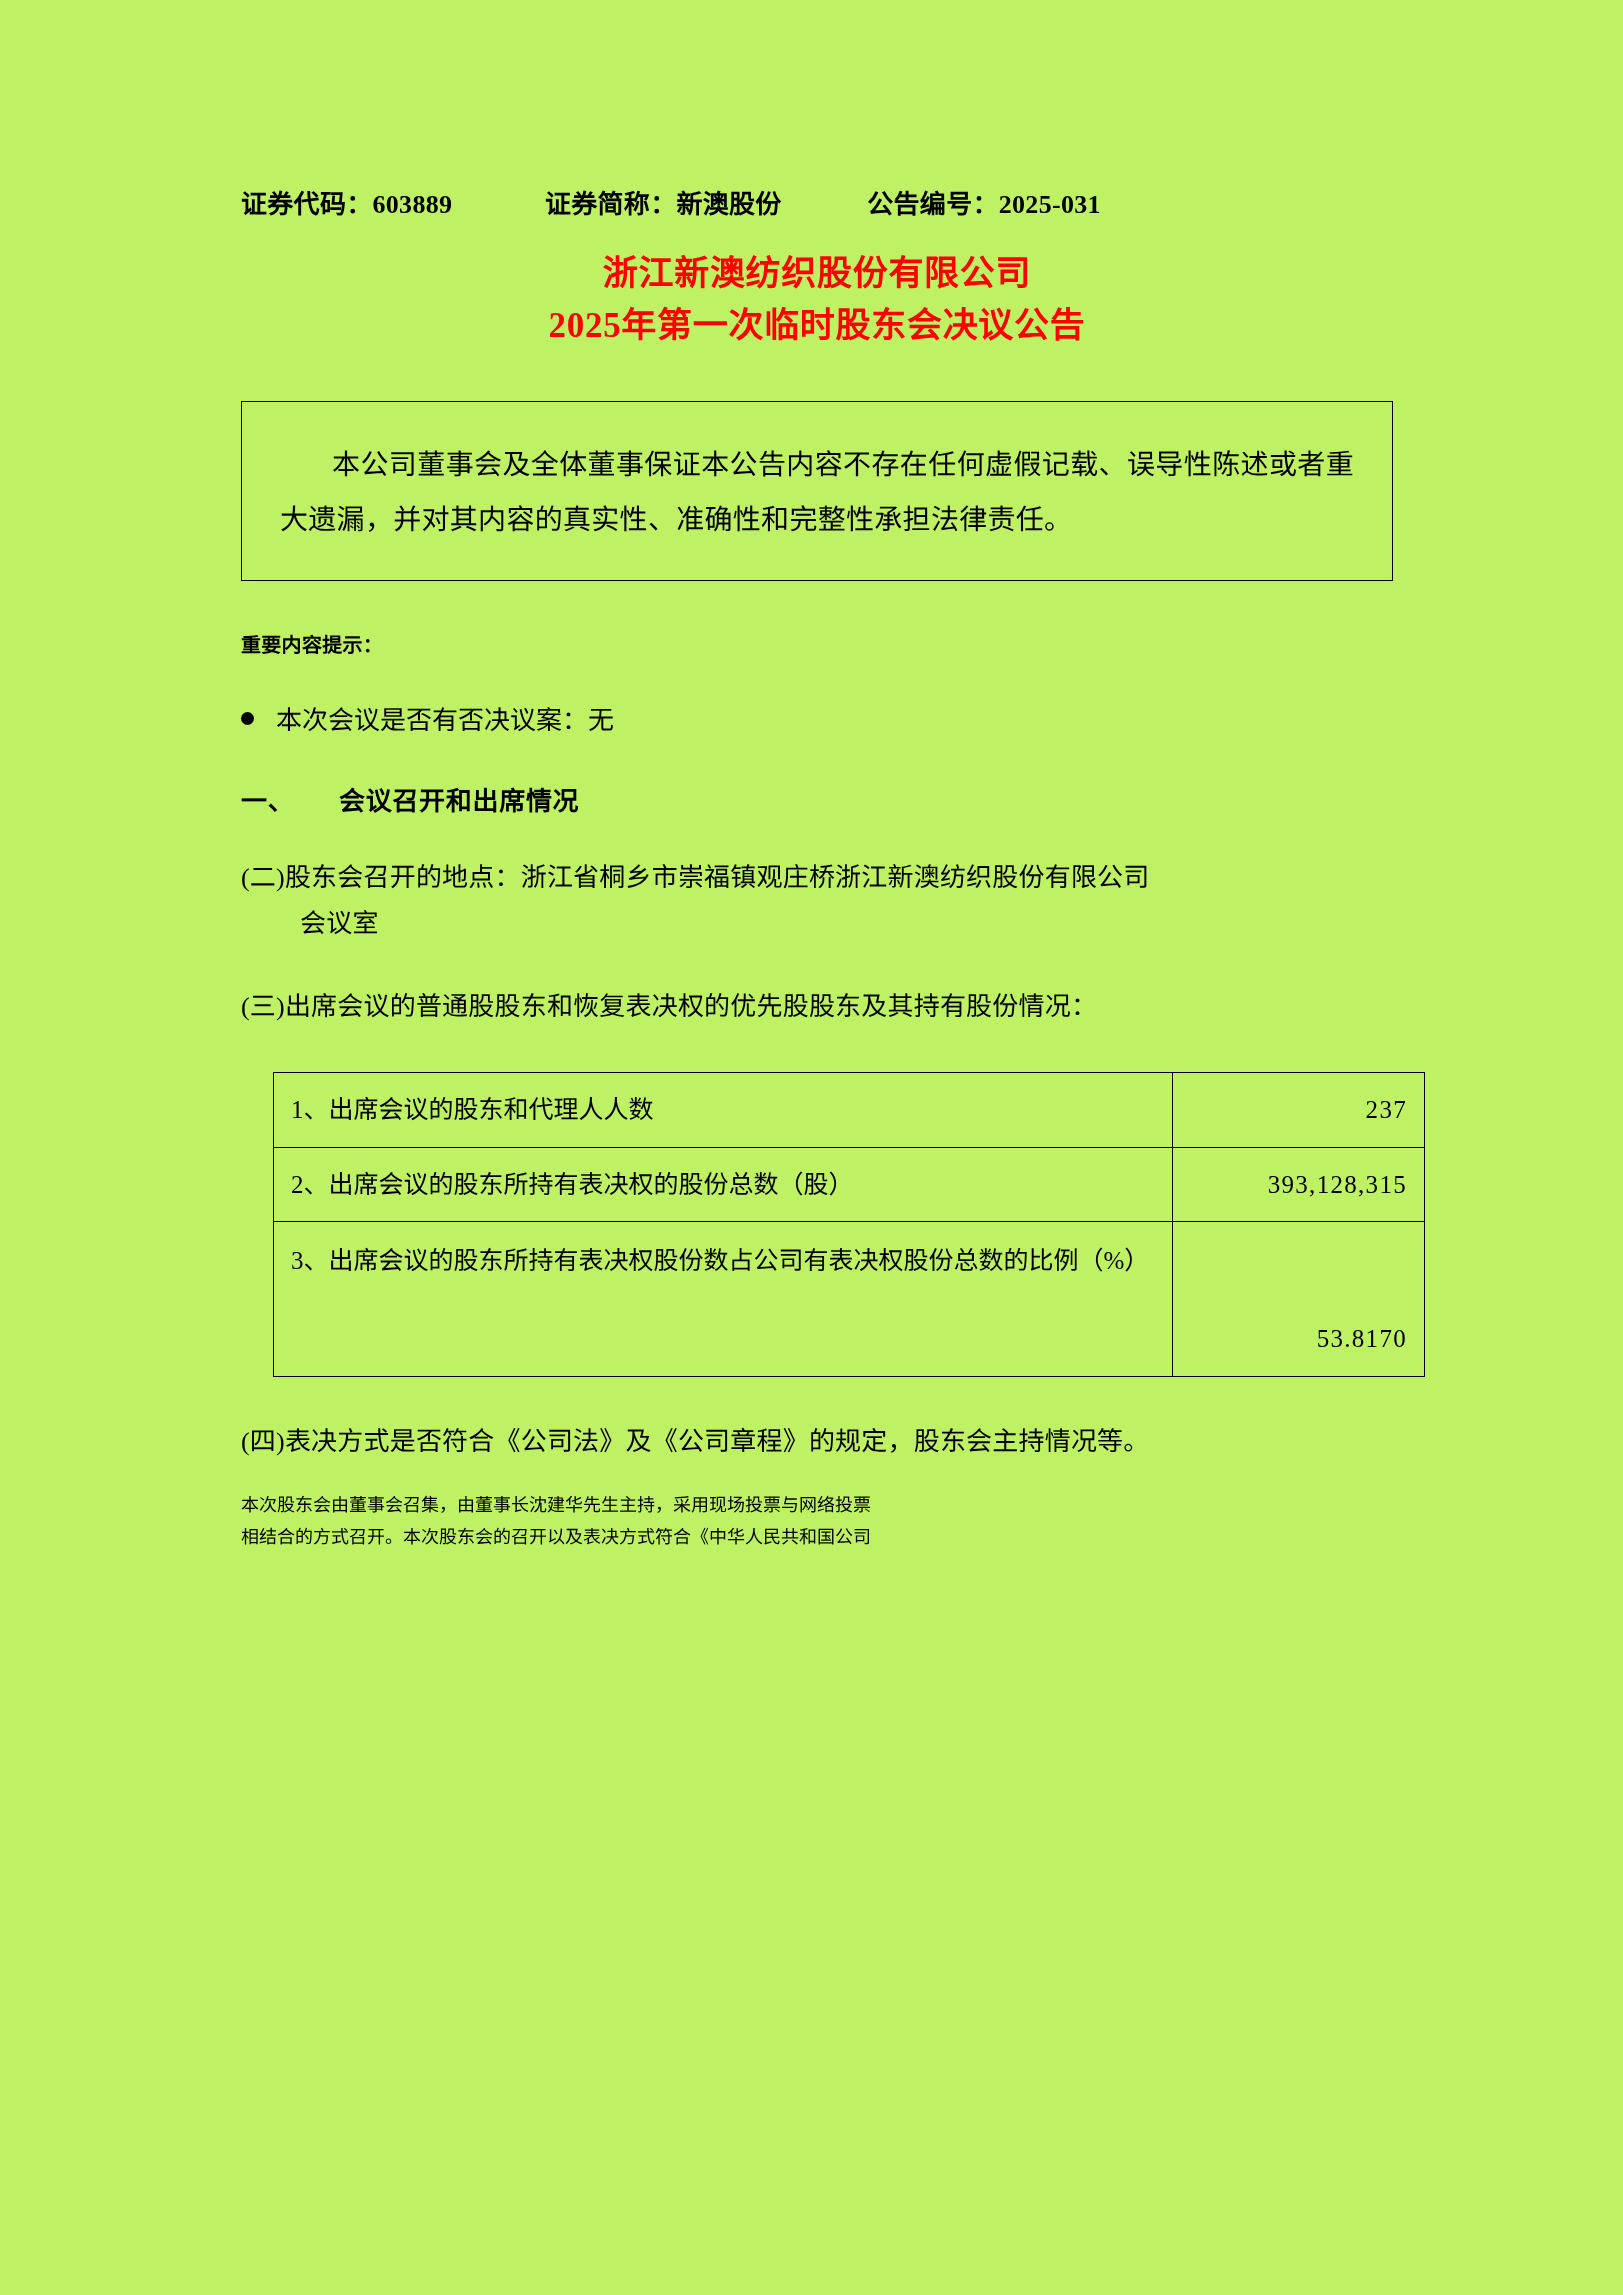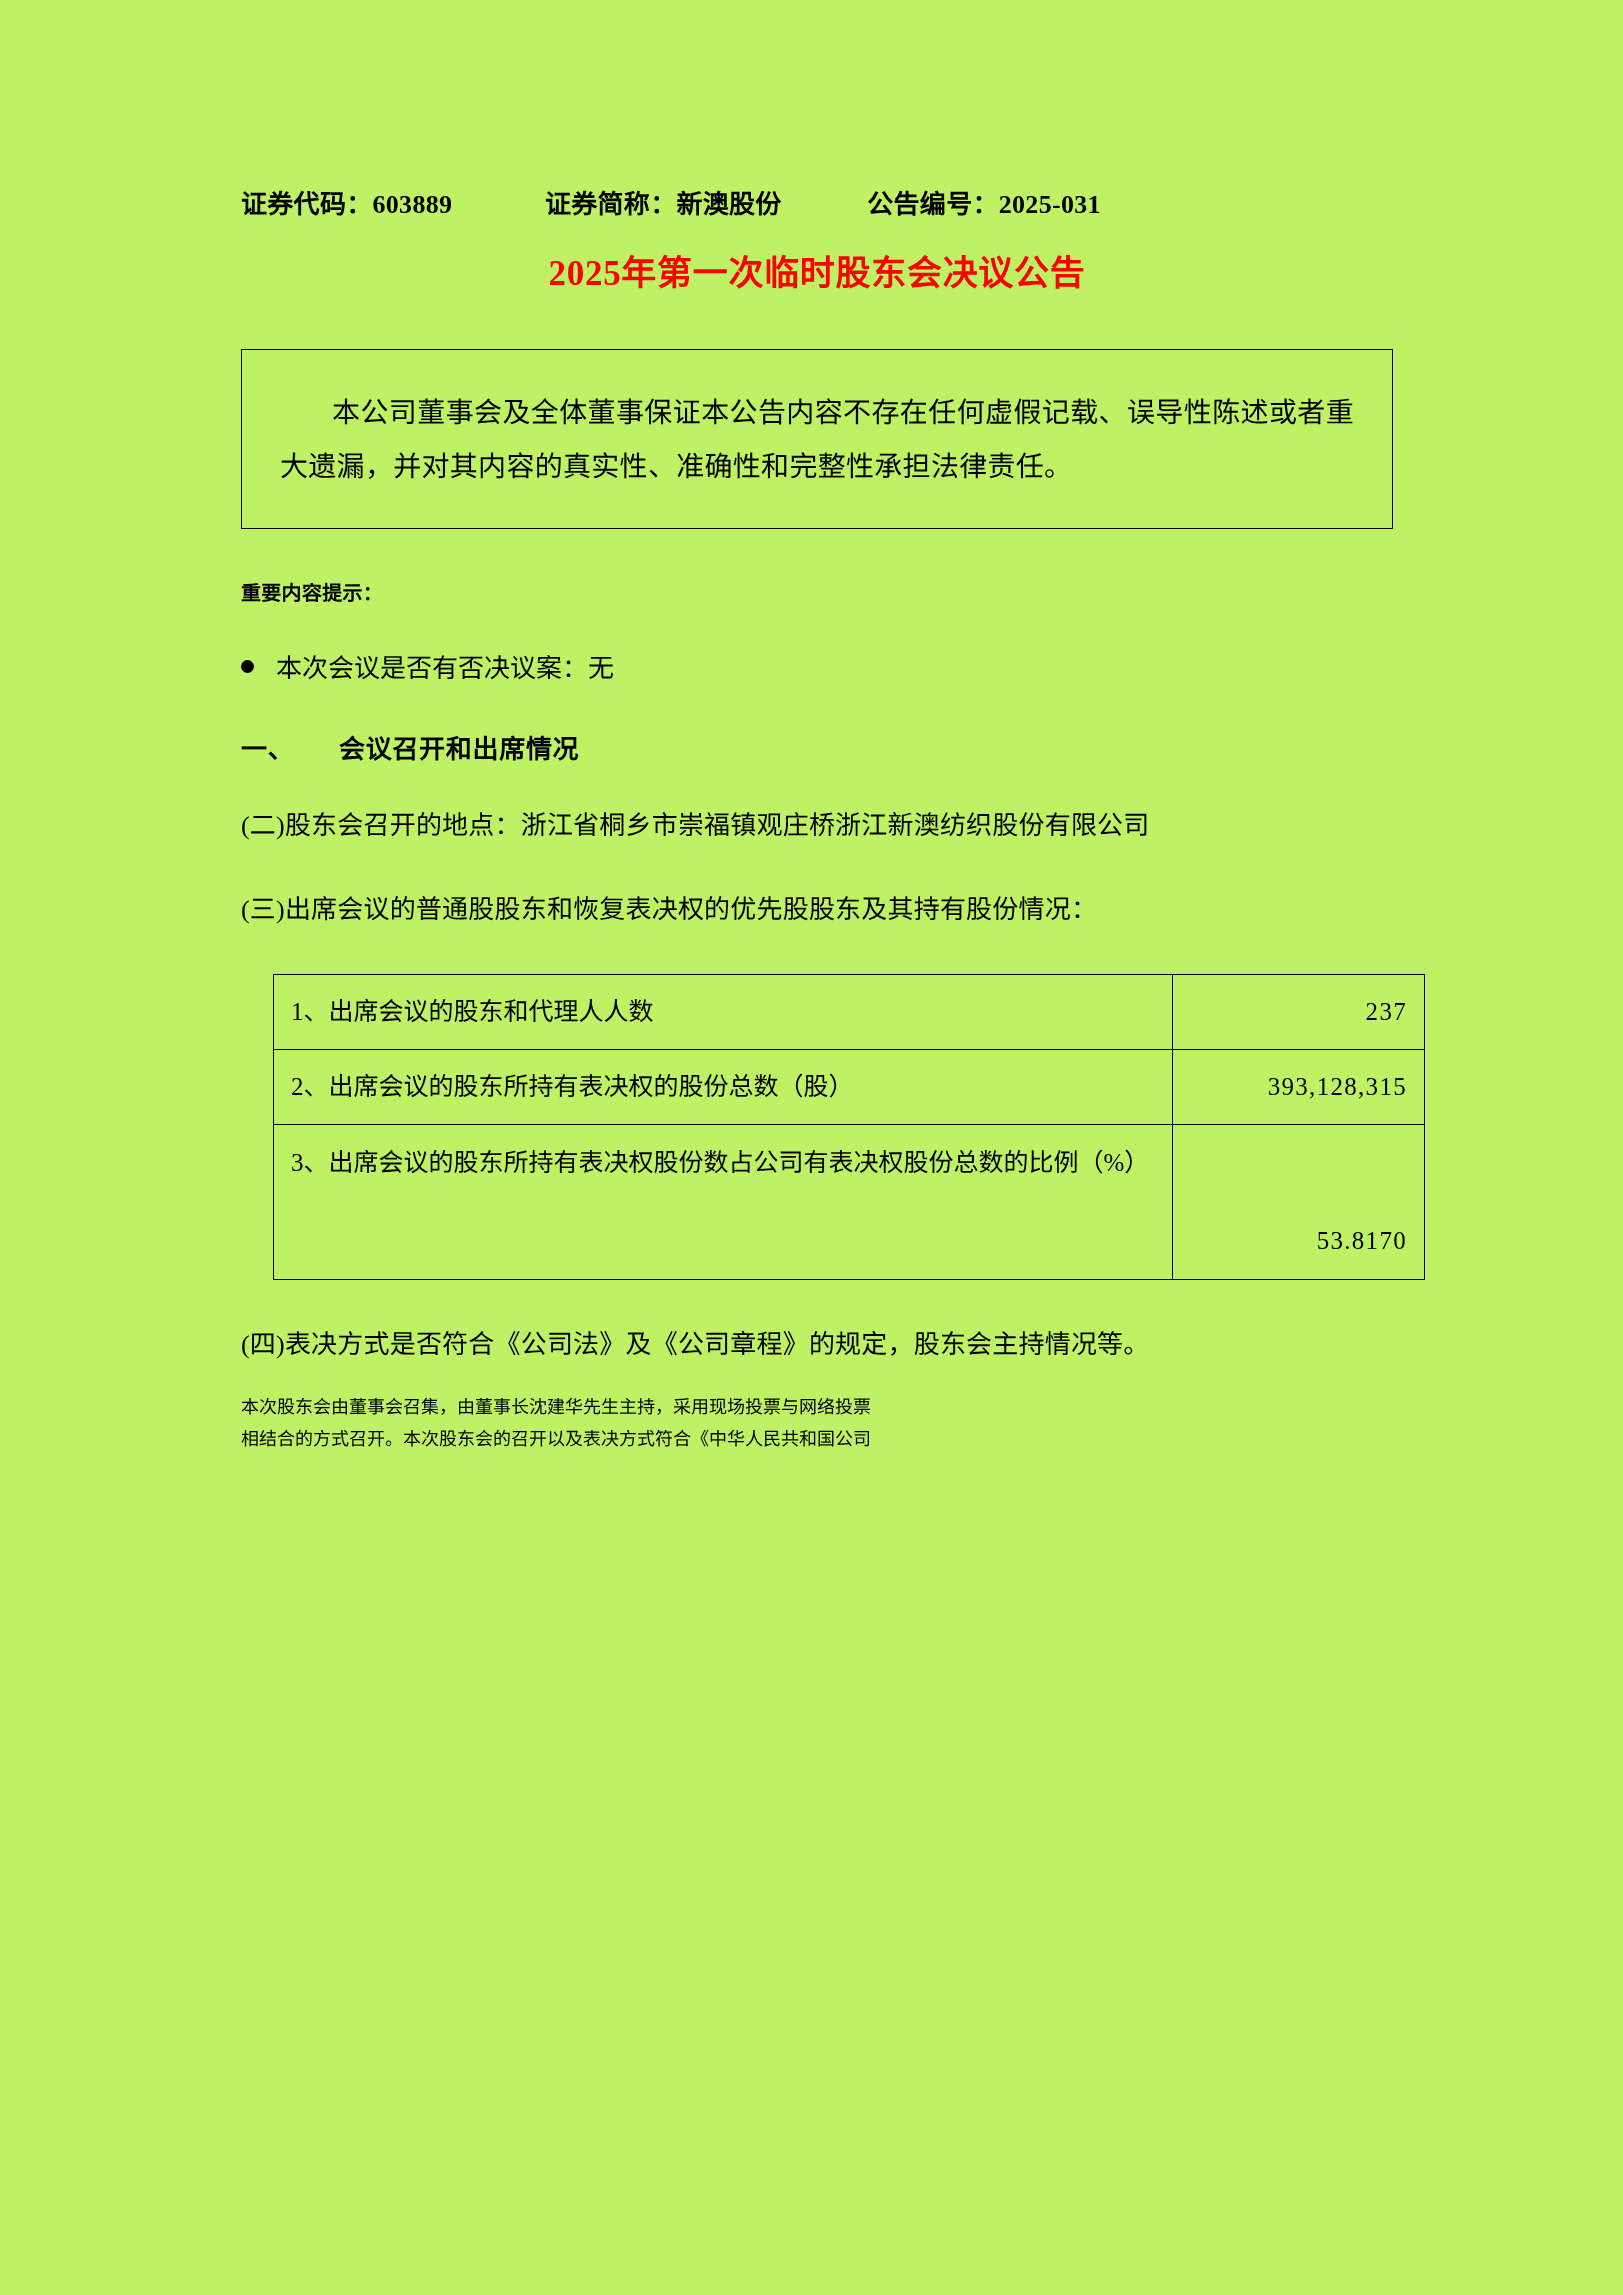--- a/index.html
+++ b/index.html
@@ -166,40 +166,42 @@
   <div class="content">
 
     <div class="code-line">
       <span class="seg">证券代码：603889</span>
       <span class="gap1"></span>
       <span class="seg">证券简称：新澳股份</span>
       <span class="gap2"></span>
       <span class="seg">公告编号：2025-031</span>
     </div>
 
+    <div class="title">浙江新澳纺织股份有限公司</div>
     <div class="title2">2025年第一次临时股东会决议公告</div>
 
     <div class="disclaimer">
       <p><span class="indent"></span><span>本公司董事会及全体董事保证本公告内容不存在任何虚假记载、误导性陈述或者重大遗漏，并对其内容的真实性、准确性和完整性承担法律责任。</span></p>
     </div>
 
     <div class="section-head">重要内容提示：</div>
 
     <div class="bullet-row">
       <span class="bullet-dot"></span>
       <span>本次会议是否有否决议案：无</span>
     </div>
 
     <div class="numbered-head">
       <span class="num">一、</span><span>会议召开和出席情况</span>
     </div>
 
 
     <div class="para">
       <span>(二)股东会召开的地点：浙江省桐乡市崇福镇观庄桥浙江新澳纺织股份有限公司</span>
+      <span class="hang">会议室</span>
     </div>
 
     <div class="para">(三)出席会议的普通股股东和恢复表决权的优先股股东及其持有股份情况：</div>
 
     <table class="info">
       <tbody>
         <tr>
           <td class="label">1、出席会议的股东和代理人人数</td>
           <td class="value">237</td>
         </tr>

